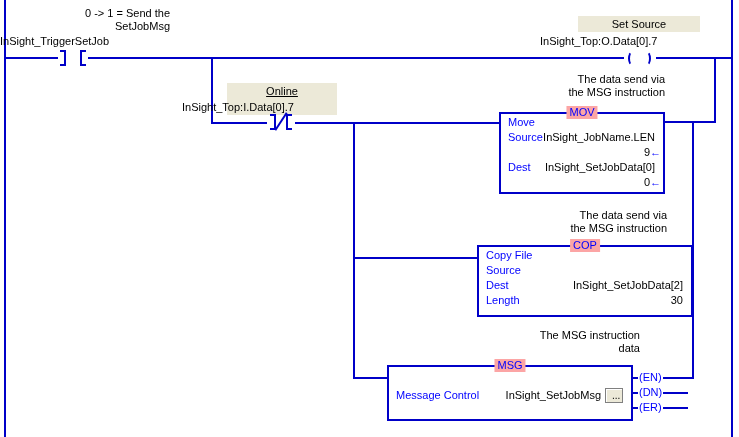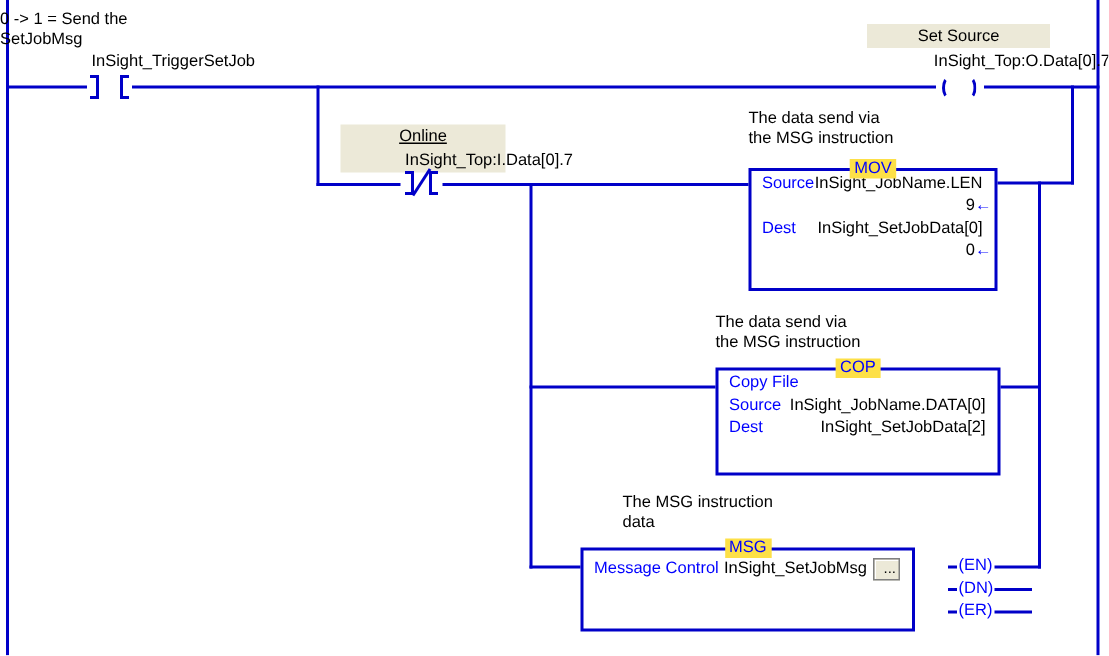--- a/index.html
+++ b/index.html
@@ -14,28 +14,28 @@
   .brk.r { border-top:2px solid #0000C8; border-bottom:2px solid #0000C8; border-left:2px solid #0000C8; }
   .slash { position:absolute; width:2px; height:21px; background:#0000C8; transform:rotate(33deg); z-index:3; }
   
   .paren { position:absolute; width:9px; height:15px; box-sizing:border-box;
            border:2px solid transparent; border-radius:50%; z-index:3; }
   .paren.l { border-left-color:#0000C8; }
   .paren.r { border-right-color:#0000C8; }
   
   .desc { position:absolute; background:#ECE9D8; color:#000; text-align:center;
           line-height:16px; white-space:nowrap; z-index:3; }
-  .tag  { position:absolute; color:#000; text-align:right; white-space:nowrap; z-index:3; }
-  .comment { position:absolute; color:#000; text-align:left; line-height:13px;
+  .tag  { position:absolute; color:#000; text-align:left; white-space:nowrap; z-index:3; }
+  .comment { position:absolute; color:#000; text-align:right; line-height:13px;
              white-space:nowrap; z-index:3; }
   
   .block { position:absolute; box-sizing:border-box; border:2px solid #0000C8; background:#fff;
            color:#0000FF; z-index:2; padding-top:1px; }
   .btitle { position:absolute; top:-8px; left:50%; transform:translateX(-50%);
-            background:#fde047; padding:0 3px; line-height:13px; color:#0000FF; white-space:nowrap; }
+            background:#fca5a5; padding:0 3px; line-height:13px; color:#0000FF; white-space:nowrap; }
   .irow { display:flex; align-items:center; line-height:15px; padding:0 8px 0 7px; white-space:nowrap; }
   .irow .val { margin-left:auto; color:#000; }
   .irow.actual { padding-right:2px; }
   .arw { color:#0000FF; width:11px; text-align:right; }
   .browse { box-sizing:border-box; width:18px; height:15px; margin-left:4px; font-size:10px;
             line-height:11px; text-align:center; background:#ECE9D8; color:#000;
             border:1px solid #808080; box-shadow:inset 1px 1px 0 #fff; cursor:default; }
   .outflag { position:absolute; background:#fff; color:#0000FF; line-height:13px;
              padding:0 1px; white-space:nowrap; z-index:3; }
 </style>
@@ -90,20 +90,23 @@
     <div class="slash" style="left:280px; top:111px;"></div>
   </div>
 
   <div class="comment" style="left:499px; top:73px; width:166px;">
     <div>The data send via</div>
     <div>the MSG instruction</div>
   </div>
   <div class="block" style="left:499px; top:112px; width:166px; height:82px;">
     <div class="btitle">MOV</div>
     <div class="irow">
+      <span>Move</span>
+    </div>
+    <div class="irow">
       <span>Source</span>
       <span class="val">InSight_JobName.LEN</span>
     </div>
     <div class="irow actual">
       <span class="val">9</span>
       <span class="arw">←</span>
     </div>
     <div class="irow">
       <span>Dest</span>
       <span class="val">InSight_SetJobData[0]</span>
@@ -111,40 +114,43 @@
     <div class="irow actual">
       <span class="val">0</span>
       <span class="arw">←</span>
     </div>
   </div>
 
   <div class="comment" style="left:477px; top:209px; width:190px;">
     <div>The data send via</div>
     <div>the MSG instruction</div>
   </div>
-  <div class="block" style="left:477px; top:245px; width:190px; height:72px;text-align:center;">
+  <div class="block" style="left:477px; top:245px; width:216px; height:72px;text-align:center;">
     <div class="btitle">COP</div>
     <div class="irow">
       <span>Copy File</span>
     </div>
     <div class="irow">
       <span>Source</span>
-      <span class="val">InSight_JobName.DATA[0]</span>
     </div>
     <div class="irow">
       <span>Dest</span>
       <span class="val">InSight_SetJobData[2]</span>
+    </div>
+    <div class="irow">
+      <span>Length</span>
+      <span class="val">30</span>
     </div>
   </div>
 
   <div class="comment" style="left:415px; top:329px; width:225px;">
     <div>The MSG instruction</div>
     <div>data</div>
   </div>
-  <div class="block" style="left:387px; top:365px; width:223px; height:56px; padding-top:4px;">
+  <div class="block" style="left:387px; top:365px; width:246px; height:56px; padding-top:20px;">
     <div class="btitle">MSG</div>
     <div class="irow" style="height:17px;align-items:center;">
       <span>Message Control</span>
       <span class="val">InSight_SetJobMsg</span>
       <button class="browse">...</button>
     </div>
   </div>
   <div class="outflag" style="left:638px; top:371px;">(EN)</div>
   <div class="outflag" style="left:638px; top:386px;">(DN)</div>
   <div class="outflag" style="left:638px; top:401px;">(ER)</div>

